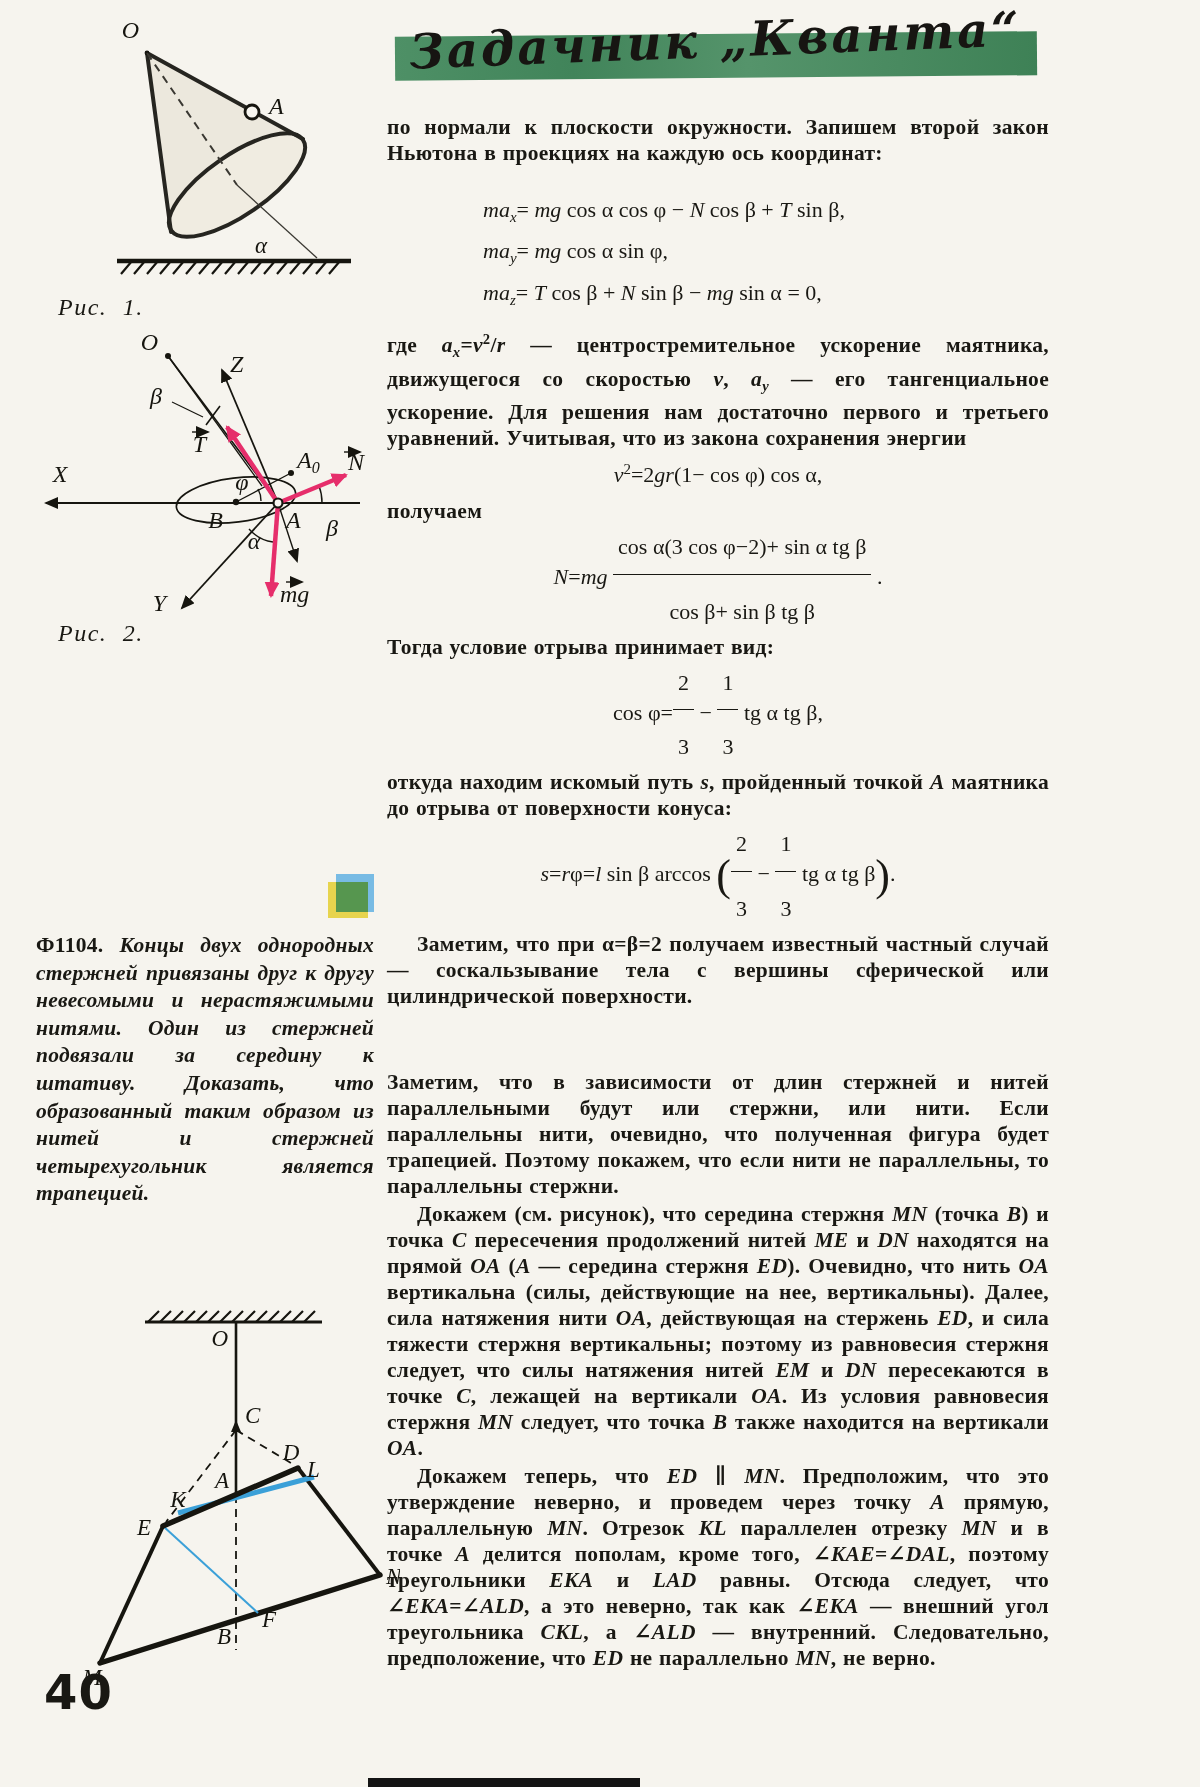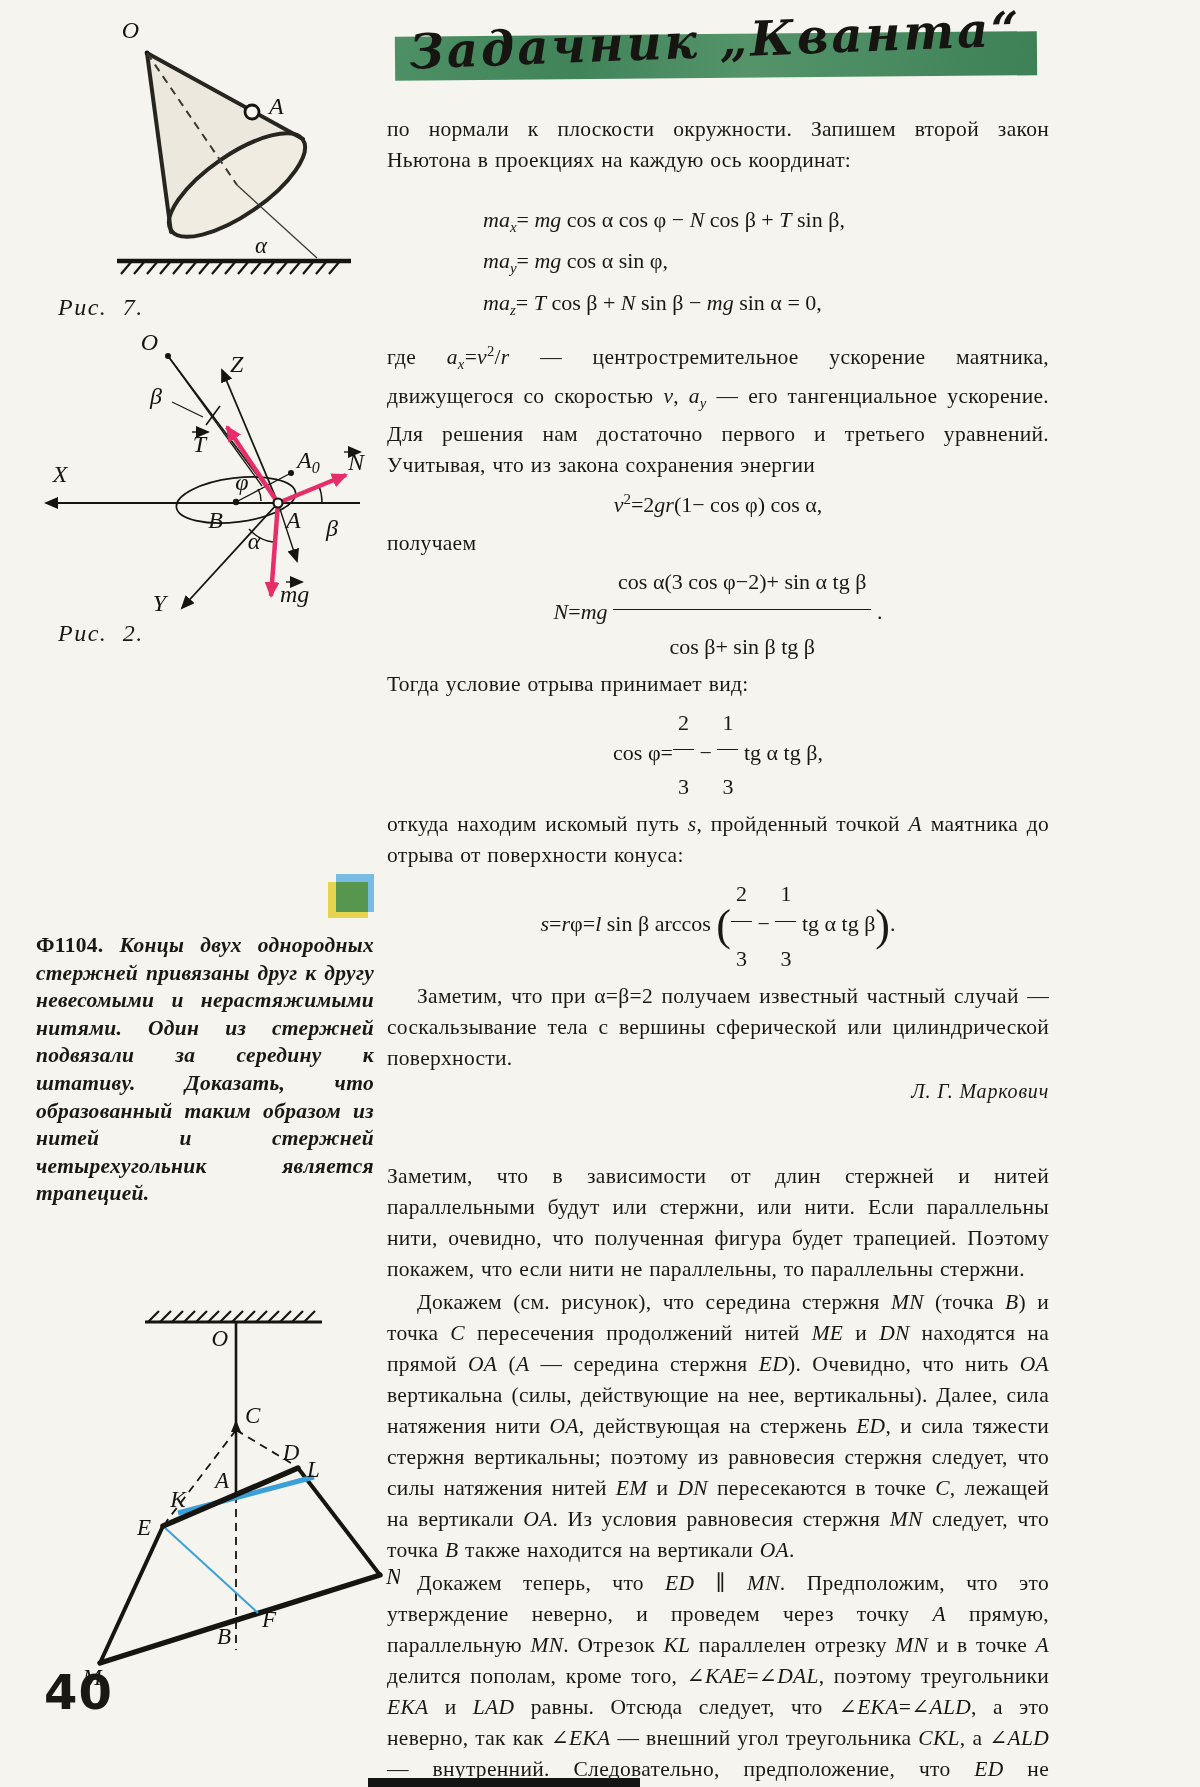--- a/index.html
+++ b/index.html
@@ -17,22 +17,22 @@
   .problem{position:absolute;left:36px;top:932px;width:338px;margin:0;
            font-size:21.5px;line-height:27.6px;font-style:italic;font-weight:bold;
            text-align:justify;letter-spacing:.3px;word-spacing:1px;}
   .problem .up{font-style:normal;}
   .pageno{position:absolute;left:44px;top:1664px;font-family:"DejaVu Sans","Liberation Sans",sans-serif;
           font-weight:bold;font-size:48px;letter-spacing:1px;}
   .scanedge{position:absolute;left:368px;top:1778px;width:272px;height:9px;background:#141414;}
 
   
   .rc{position:absolute;left:387px;top:26px;width:662px;}
-  .rc p{margin:2px 0;font-size:21.5px;line-height:31px;text-align:justify;
-        letter-spacing:.3px;word-spacing:1px;}
+  .rc p{margin:2px 0;font-size:21.5px;line-height:26px;text-align:justify;
+        letter-spacing:.3px;word-spacing:1px;font-weight:bold;}
   .indent{text-indent:30px;}
   .eqlines{margin:27px 0 9px 96px;font-size:22px;line-height:33px;}
   .eq{font-size:22px;text-align:center;margin:10px 0;}
   sub,sup{font-size:68%;}
   .frac{display:inline-block;vertical-align:middle;text-align:center;line-height:1.15;}
   .frac .num{display:block;border-bottom:1.6px solid #191813;padding:0 5px 14px;}
   .frac .den{display:block;padding:3px 5px 0;margin-top:21px;}
   .bigp{font-size:200%;font-weight:300;vertical-align:middle;}
   .author{text-align:right;font-style:italic;font-size:20px;margin-top:6px;letter-spacing:.8px;}
   .gap{height:56px;}
@@ -69,21 +69,21 @@
     <circle cx="92" cy="45" r="2.4" fill="#16150f"></circle>
     <path d="M92,45 L182,177" stroke="#3a3832" stroke-width="2" stroke-dasharray="8 6" fill="none"></path>
     <path d="M182,177 L262,250" stroke="#3a3832" stroke-width="1.3" fill="none"></path>
     <circle cx="197" cy="104" r="7" fill="#f7f5ef" stroke="#16150f" stroke-width="2.8"></circle>
     <path d="M62,253 L296,253" stroke="#16150f" stroke-width="4.5"></path>
     <path d="M66 266l11-13M79 266l11-13M92 266l11-13M105 266l11-13M118 266l11-13M131 266l11-13M144 266l11-13M157 266l11-13M170 266l11-13M183 266l11-13M196 266l11-13M209 266l11-13M222 266l11-13M235 266l11-13M248 266l11-13M261 266l11-13M274 266l11-13" stroke="#16150f" stroke-width="2.2"></path>
     <text class="flab" x="84" y="30" text-anchor="end">O</text>
     <text class="flab" x="214" y="106">A</text>
     <text class="flab2" x="206" y="245" text-anchor="middle">α</text>
   </svg>
-  <div class="cap cap1">Рис. 7.</div>
+  <div class="cap cap1">Рис. 1.</div>
 
   <svg class="fig2" width="355" height="300" viewBox="0 0 355 300">
     <defs>
       <marker id="f2b" markerUnits="userSpaceOnUse" markerWidth="15" markerHeight="12" refX="12" refY="6" orient="auto">
           <path d="M0,0 L14,6 L0,12 Z" fill="#16150f"></path>
         </marker>
       <marker id="f2m" markerUnits="userSpaceOnUse" markerWidth="17" markerHeight="15" refX="14" refY="7.5" orient="auto">
           <path d="M0,0 L16,7.5 L0,15 Z" fill="#e62e6b"></path>
         </marker>
     </defs>
@@ -181,21 +181,20 @@
 
     <p>где <i>a</i><sub><i>x</i></sub>=<i>v</i><sup>2</sup>/<i>r</i> — центростремительное ускорение маятника, движущегося со скоростью <i>v</i>, <i>a</i><sub><i>y</i></sub> — его тангенциальное ускорение. Для решения нам достаточно первого и третьего уравнений. Учитывая, что из закона сохранения энергии</p>
     <div class="eq"><i>v</i><sup>2</sup>=2<i>gr</i>(1− cos φ) cos α,</div>
     <p>получаем</p>
     <div class="eq"><i>N</i>=<i>mg</i> <span class="frac"><span class="num">cos α(3 cos φ−2)+ sin α tg β</span><span class="den">cos β+ sin β tg β</span></span> .</div>
     <p>Тогда условие отрыва принимает вид:</p>
     <div class="eq">cos φ=<span class="frac"><span class="num">2</span><span class="den">3</span></span> − <span class="frac"><span class="num">1</span><span class="den">3</span></span> tg α tg β,</div>
     <p>откуда находим искомый путь <i>s</i>, пройденный точкой <i>A</i> маятника до отрыва от поверхности конуса:</p>
     <div class="eq"><i>s</i>=<i>r</i>φ=<i>l</i> sin β arccos <span class="bigp">(</span><span class="frac"><span class="num">2</span><span class="den">3</span></span> − <span class="frac"><span class="num">1</span><span class="den">3</span></span> tg α tg β<span class="bigp">)</span>.</div>
     <p class="indent">Заметим, что при α=β=2 получаем известный частный случай — соскальзывание тела с вершины сферической или цилиндрической поверхности.</p>
-    <div class="author">Л. Г. Маркович</div>
 
     <div class="gap"></div>
 
     <p>Заметим, что в зависимости от длин стержней и нитей параллельными будут или стержни, или нити. Если параллельны нити, очевидно, что полученная фигура будет трапецией. Поэтому покажем, что если нити не параллельны, то параллельны стержни.</p>
     <p class="indent">Докажем (см. рисунок), что середина стержня <i>MN</i> (точка <i>B</i>) и точка <i>C</i> пересечения продолжений нитей <i>ME</i> и <i>DN</i> находятся на прямой <i>OA</i> (<i>A</i> — середина стержня <i>ED</i>). Очевидно, что нить <i>OA</i> вертикальна (силы, действующие на нее, вертикальны). Далее, сила натяжения нити <i>OA</i>, действующая на стержень <i>ED</i>, и сила тяжести стержня вертикальны; поэтому из равновесия стержня следует, что силы натяжения нитей <i>EM</i> и <i>DN</i> пересекаются в точке <i>C</i>, лежащей на вертикали <i>OA</i>. Из условия равновесия стержня <i>MN</i> следует, что точка <i>B</i> также находится на вертикали <i>OA</i>.</p>
     <p class="indent">Докажем теперь, что <i>ED</i> ∥ <i>MN</i>. Предположим, что это утверждение неверно, и проведем через точку <i>A</i> прямую, параллельную <i>MN</i>. Отрезок <i>KL</i> параллелен отрезку <i>MN</i> и в точке <i>A</i> делится пополам, кроме того, ∠<i>KAE</i>=∠<i>DAL</i>, поэтому треугольники <i>EKA</i> и <i>LAD</i> равны. Отсюда следует, что ∠<i>EKA</i>=∠<i>ALD</i>, а это неверно, так как ∠<i>EKA</i> — внешний угол треугольника <i>CKL</i>, а ∠<i>ALD</i> — внутренний. Следовательно, предположение, что <i>ED</i> не параллельно <i>MN</i>, не верно.</p>
   </div>
 </div>
 
 </body></html>

